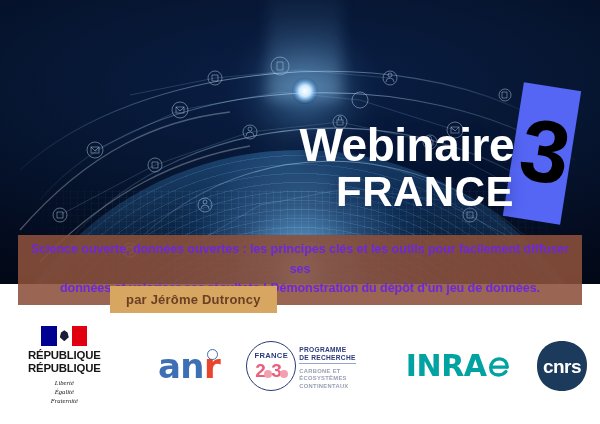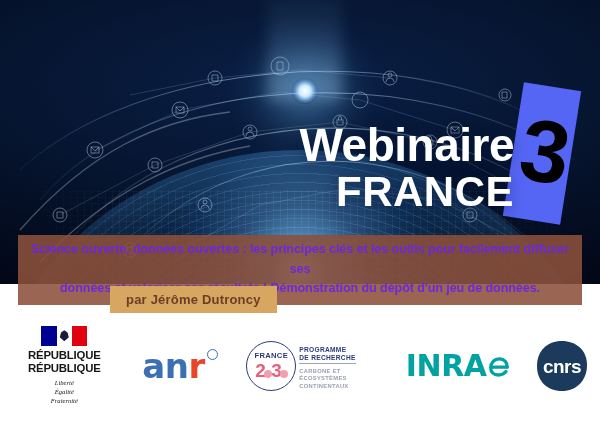--- a/index.html
+++ b/index.html
@@ -232,21 +232,21 @@
   .rf-motto {
     color: #161616;
     font-size: 6.6px;
     font-style: italic;
     line-height: 1.42;
     margin-top: 3px;
     font-family: "Liberation Serif", serif;
   }
 
   
-  .logo-anr { position: relative; width: 78px; height: 40px; }
+  .logo-anr { position: relative; width: 78px; height: 40px; text-align: right; }
   .anr-word {
     font-size: 34px;
     font-weight: 700;
     letter-spacing: -0.5px;
     line-height: 40px;
     font-family: "DejaVu Sans", sans-serif;
   }
   .anr-an { color: #3d6fb5; }
   .anr-r  { color: #e8452c; }
   .anr-reg {

